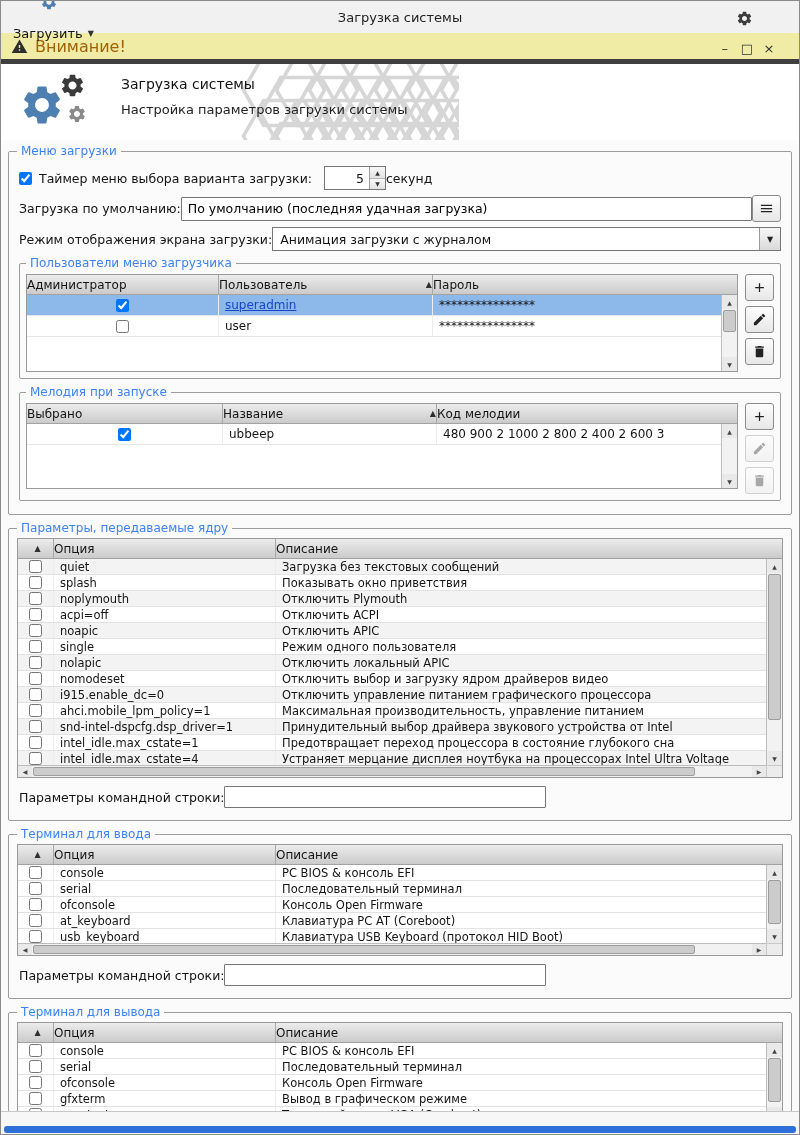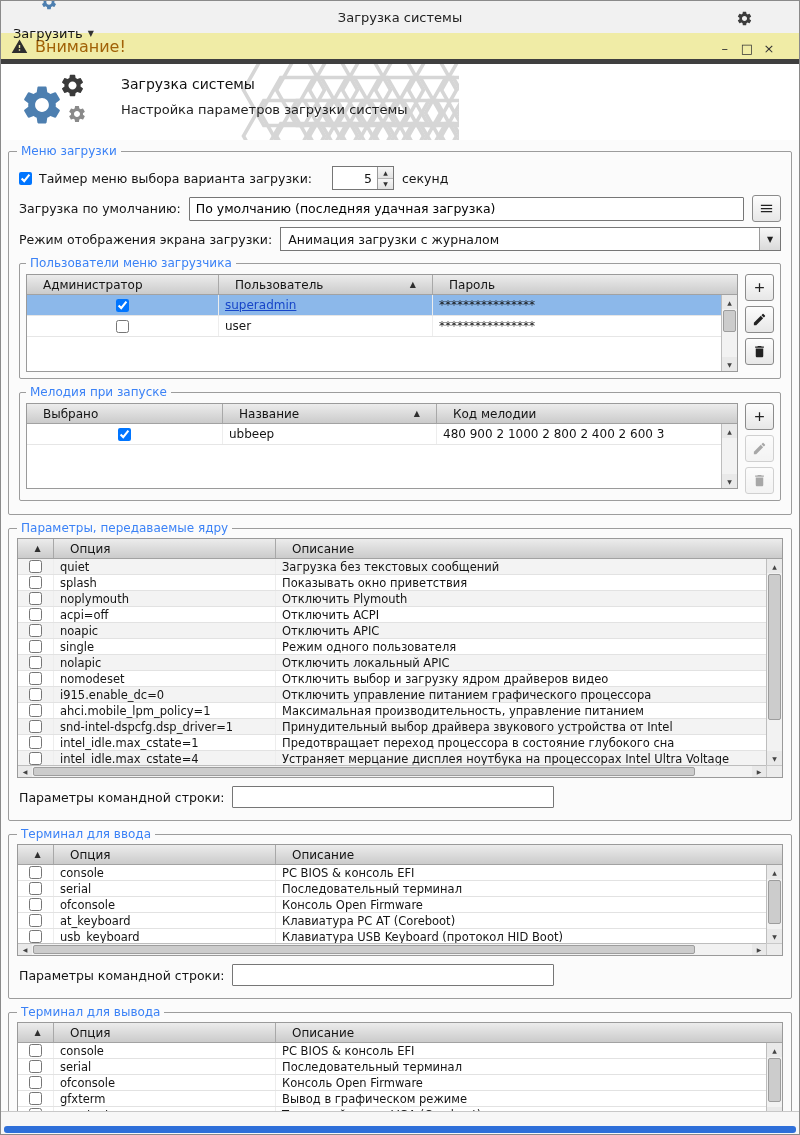--- a/index.html
+++ b/index.html
@@ -49,21 +49,21 @@
   .header-icon .hg2 { position: absolute; left: 42px; top: 2px; width: 27px; height: 27px; color: #3a3a3a; }
   .header-icon .hg3 { position: absolute; left: 50px; top: 34px; width: 20px; height: 20px; color: #8a8a8a; }
   .header-text { position: absolute; left: 120px; top: 12px; }
   .h-title { font-size: 14px; color: #111; margin-bottom: 10px; }
   .h-sub { font-size: 13px; color: #222; }
   
   .content { flex: 1 1 auto; padding: 2px 7px 0; overflow: hidden; background: #fbfbfb; }
   fieldset { border: 1px solid #9c9c9c; border-radius: 2px; margin: 2px 0 6px; padding: 3px 8px 7px; }
   fieldset.inner { margin: 4px 2px 6px; padding: 2px 6px 6px; }
   legend { font-size: 12px; color: #3b82f6; padding: 0 4px; }
-  .form-row { display: flex; align-items: center; gap: 8px; margin: 5px 2px; }
+  .form-row { display: flex; align-items: center; gap: 0; margin: 5px 2px; }
   .lbl { white-space: nowrap; }
   .chkline { display: flex; align-items: center; gap: 7px; }
   input[type="checkbox"] { width: 13px; height: 13px; }
   .grow { flex: 1 1 auto; }
   .text-input {
     height: 24px; border: 1px solid #767676; background: #fff;
     font: inherit; padding: 0 6px; border-radius: 1px;
   }
   .cmd-input { width: 322px; height: 22px; }
   
@@ -83,21 +83,21 @@
     display: flex; align-items: center; justify-content: center; color: #222; padding: 0;
   }
   .icon-btn:disabled, .icon-btn.disabled { opacity: 0.38; }
   .i16 { width: 15px; height: 15px; }
   
   .twrap { display: flex; gap: 7px; align-items: flex-start; margin-top: 2px; }
   .btn-col { display: flex; flex-direction: column; gap: 5px; }
   
   .table { position: relative; border: 1px solid #9a9a9a; background: #fff; flex: 1 1 auto; }
   .t-head { display: flex; height: 20px; background: linear-gradient(#ececec, #cbcbcb); border-bottom: 1px solid #a2a2a2; font-size: 12px; }
-  .th { display: flex; align-items: center; padding: 0 16px; border-right: 1px solid #a8a8a8; overflow: hidden; white-space: nowrap; text-align: center; }
+  .th { display: flex; align-items: center; padding: 0 0; border-right: 1px solid #a8a8a8; overflow: hidden; white-space: nowrap; text-align: center; }
   .th.last { border-right: none; flex: 1; }
   .th .sort { margin-left: auto; font-size: 8px; color: #2f2f2f; padding-left: 4px; }
   .th.center { justify-content: center; }
   .t-body { overflow: hidden; margin-right: 16px; }
   .t-row { display: flex; align-items: center; border-bottom: 1px solid #e6e6e6; background: #fff; }
   .td { padding: 0 6px; border-right: 1px solid #ededed; overflow: hidden; white-space: nowrap; height: 100%; display: flex; align-items: center; }
   .td.center { justify-content: center; }
   .td:last-child { border-right: none; flex: 1; }
   .t-row.selected { background: #8cb8ea; }
   .t-row.selected .user-cell { color: #1746c8; text-decoration: underline; }

